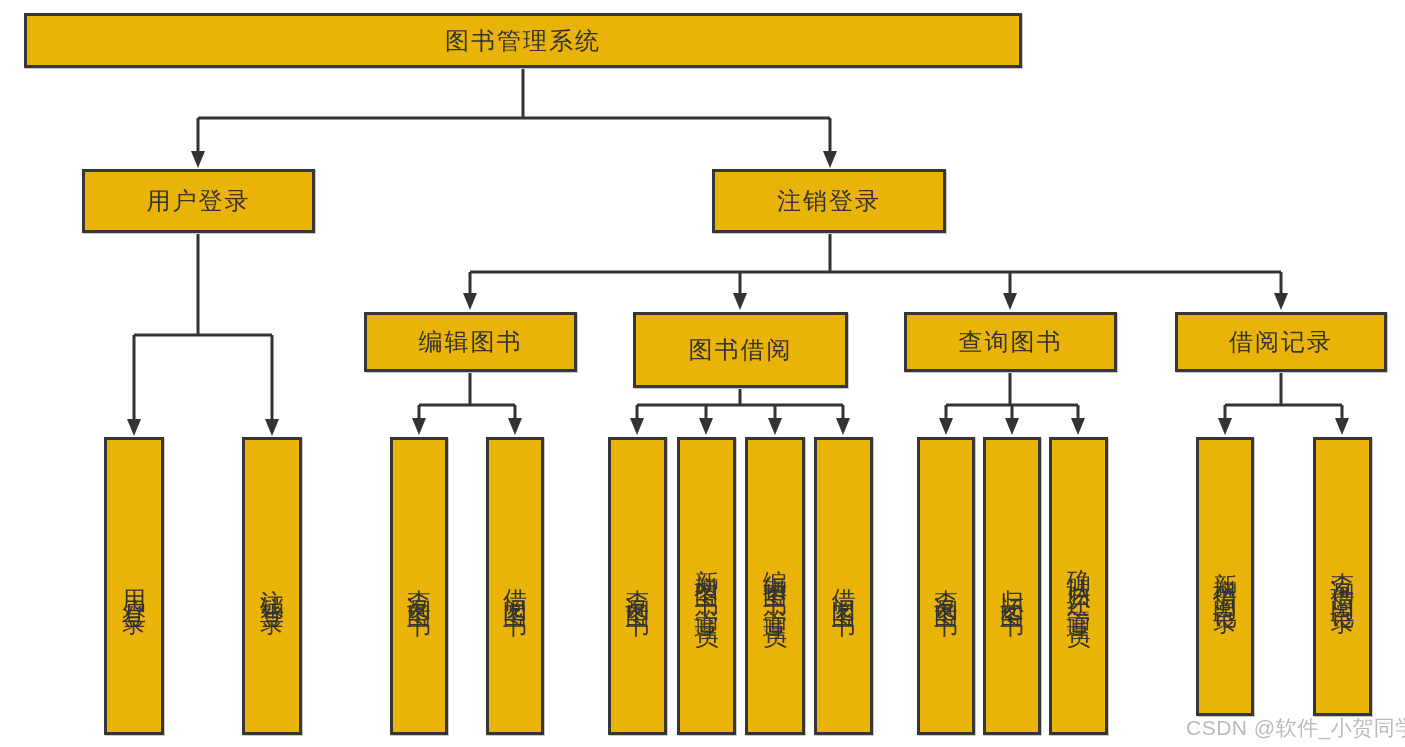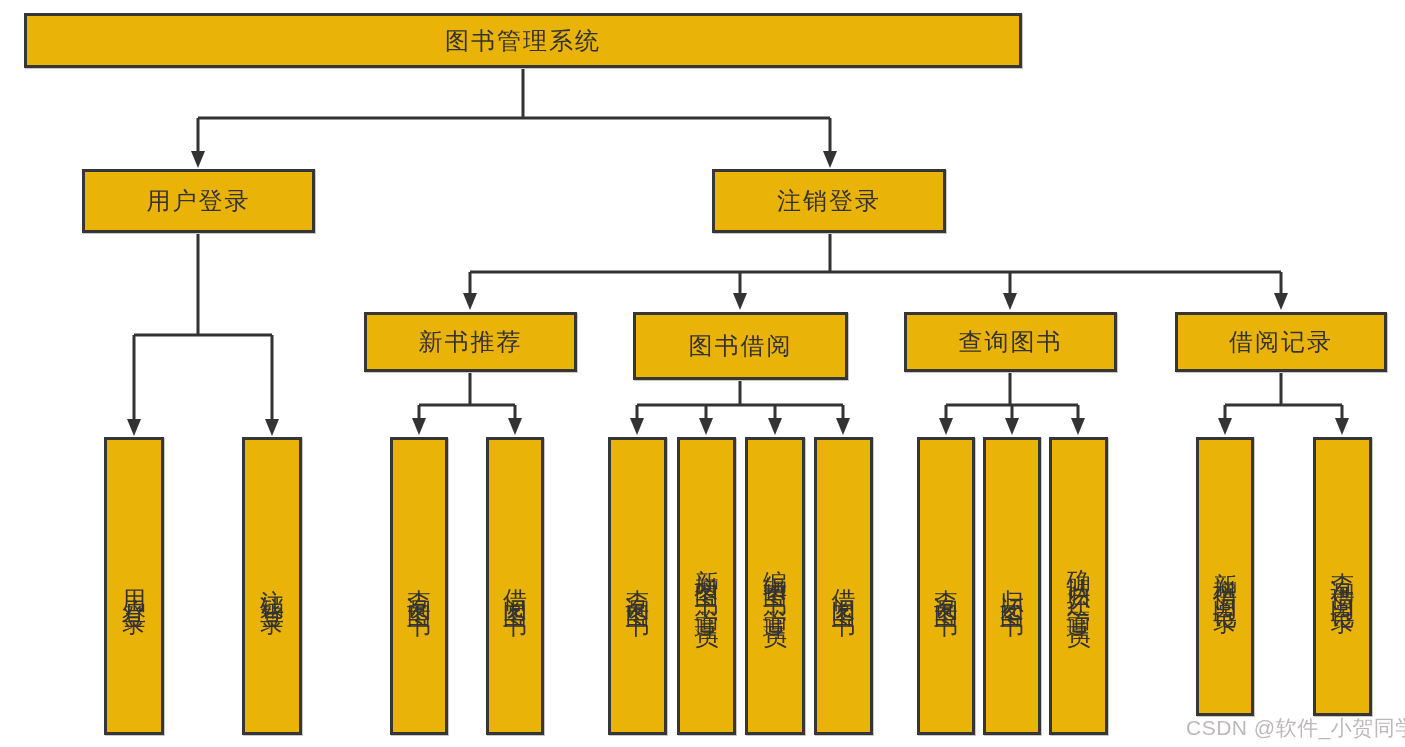--- a/index.html
+++ b/index.html
@@ -103,23 +103,23 @@
   </div>
 
   <div class="box hbox" style="left:82px; top:169px; width:233px; height:64px;">
     <span>用户登录</span>
   </div>
   <div class="box hbox" style="left:712px; top:169px; width:234px; height:64px;">
     <span>注销登录</span>
   </div>
 
   <div class="box hbox" style="left:364px; top:312px; width:213px; height:60px;">
-    <span>新书推荐</span>
+    <span>编辑图书</span>
   </div>
-  <div class="box hbox" style="left:633px; top:312px; width:215px; height:68px;">
+  <div class="box hbox" style="left:633px; top:312px; width:215px; height:76px;">
     <span>图书借阅</span>
   </div>
   <div class="box hbox" style="left:904px; top:312px; width:213px; height:60px;">
     <span>查询图书</span>
   </div>
   <div class="box hbox" style="left:1175px; top:312px; width:212px; height:60px;">
     <span>借阅记录</span>
   </div>
 
   <div class="box vbox" style="left:104px; top:437px; width:60px; height:298px;">

